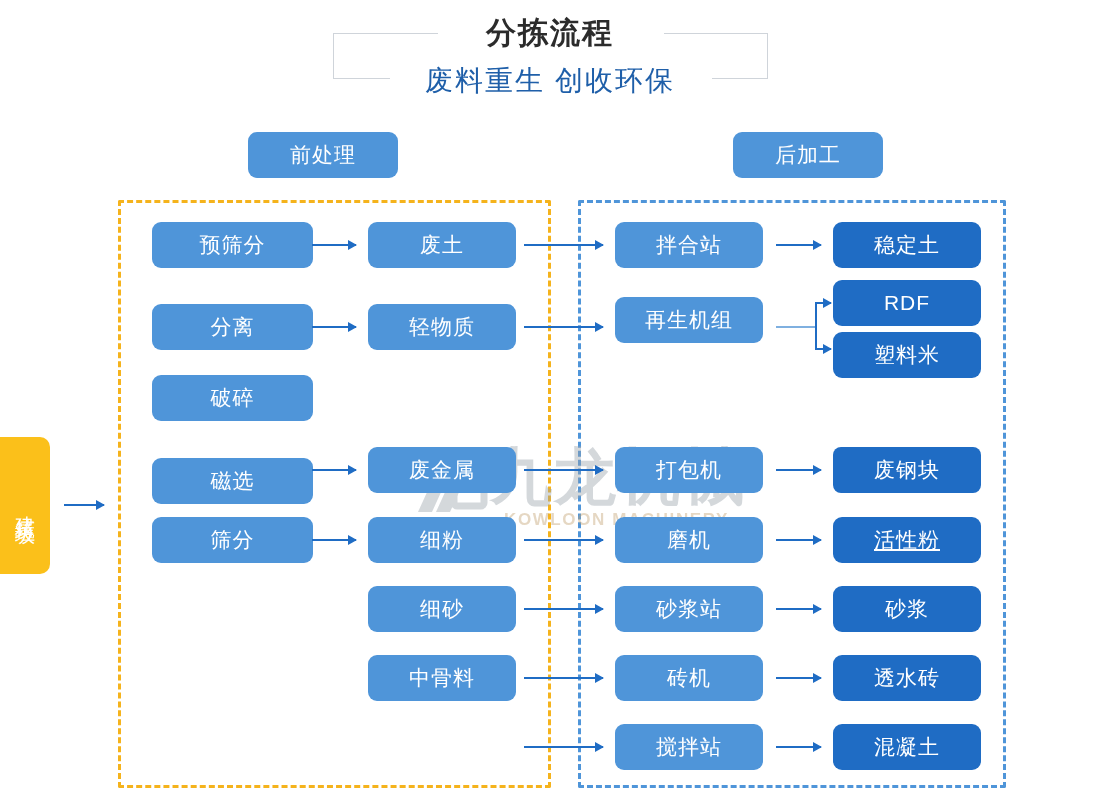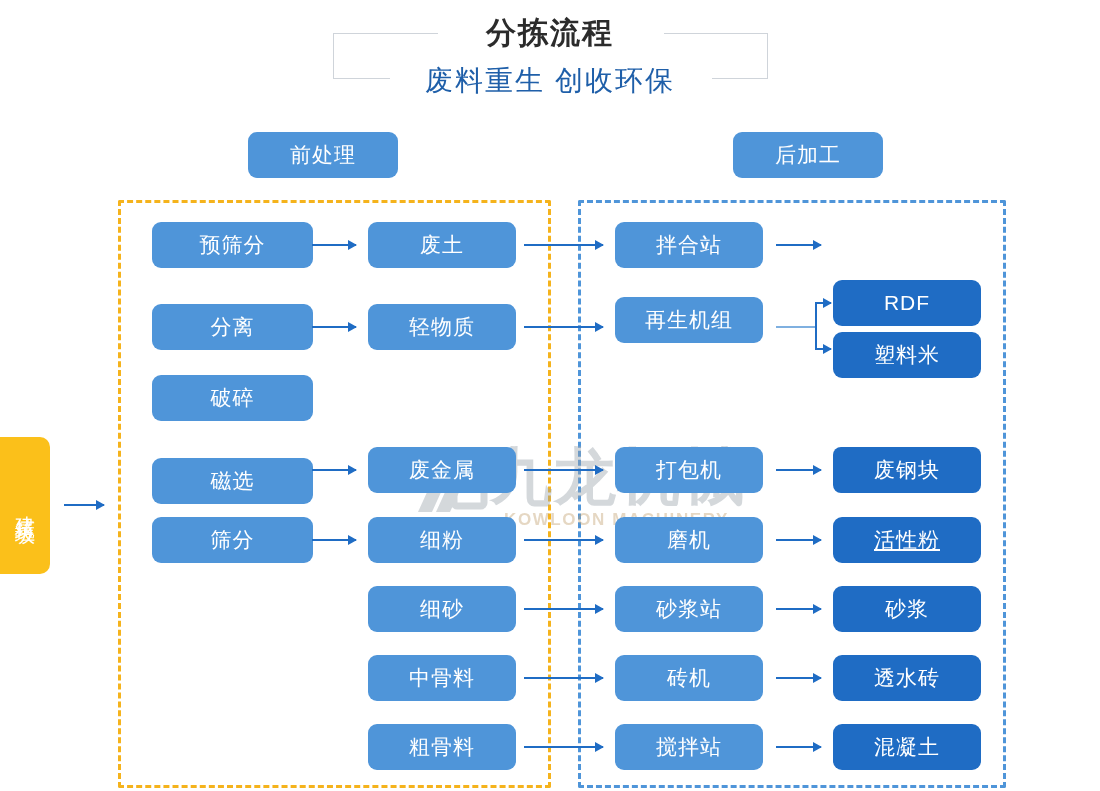--- a/index.html
+++ b/index.html
@@ -128,20 +128,21 @@
   </div>
 
   <div id="input-box">
     <span class="vtext">建筑垃圾</span>
   </div>
   <div class="arrow" style="left:64px;top:504px;width:40px;"></div>
 
   <div class="node c1" style="top:222px;">预筛分</div>
   <div class="node c2" style="top:222px;">废土</div>
   <div class="node c3" style="top:222px;">拌合站</div>
+  <div class="node c4" style="top:222px;">稳定土</div>
   <div class="arrow" style="left:312px;top:244px;width:44px;"></div>
   <div class="arrow" style="left:524px;top:244px;width:79px;"></div>
   <div class="arrow" style="left:776px;top:244px;width:45px;"></div>
 
   <div class="node c1" style="top:304px;">分离</div>
   <div class="node c2" style="top:304px;">轻物质</div>
   <div class="node c3" style="top:297px;">再生机组</div>
   <div class="node c4" style="top:280px;">RDF</div>
   <div class="node c4" style="top:332px;">塑料米</div>
   <div class="arrow" style="left:312px;top:326px;width:44px;"></div>
@@ -175,19 +176,18 @@
   <div class="node c4" style="top:586px;">砂浆</div>
   <div class="arrow" style="left:524px;top:608px;width:79px;"></div>
   <div class="arrow" style="left:776px;top:608px;width:45px;"></div>
 
   <div class="node c2" style="top:655px;">中骨料</div>
   <div class="node c3" style="top:655px;">砖机</div>
   <div class="node c4" style="top:655px;">透水砖</div>
   <div class="arrow" style="left:524px;top:677px;width:79px;"></div>
   <div class="arrow" style="left:776px;top:677px;width:45px;"></div>
 
-  <div class="node c2" style="top:724px;">粗骨料</div>
   <div class="node c3" style="top:724px;">搅拌站</div>
   <div class="node c4" style="top:724px;">混凝土</div>
   <div class="arrow" style="left:524px;top:746px;width:79px;"></div>
   <div class="arrow" style="left:776px;top:746px;width:45px;"></div>
 
 </div>
 
 </body></html>

